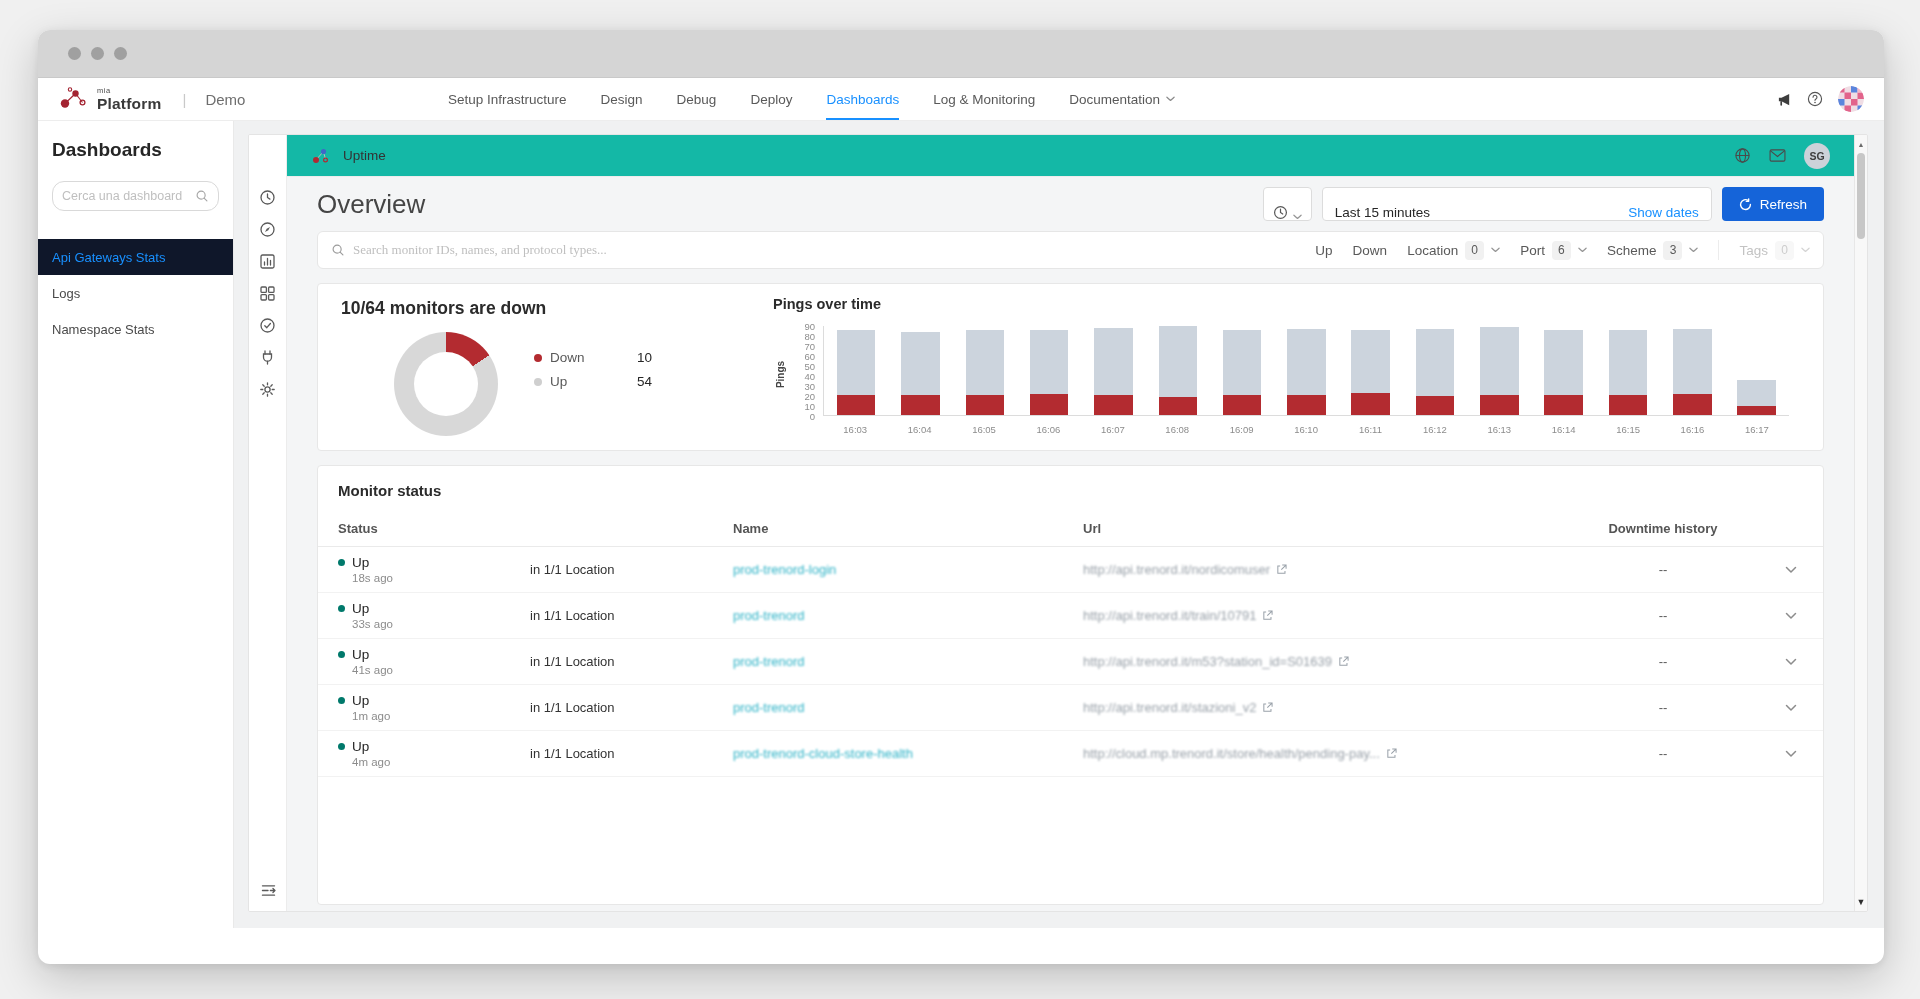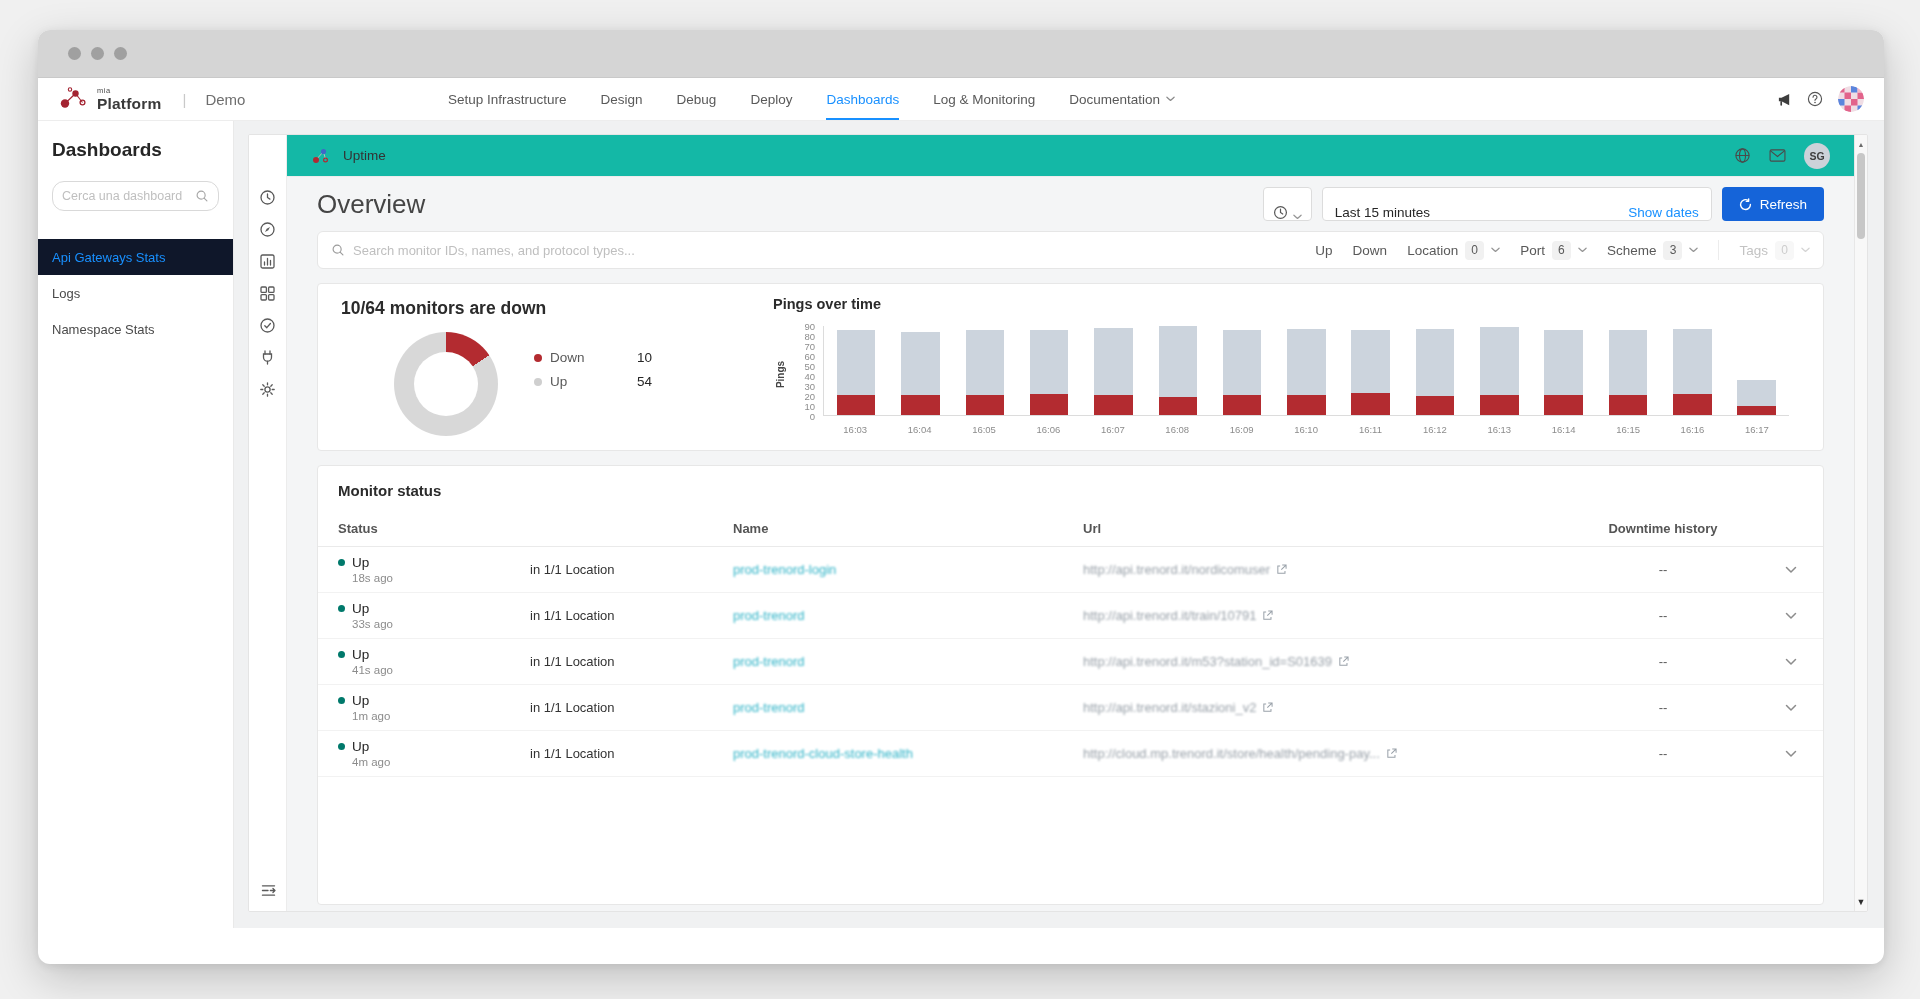--- a/index.html
+++ b/index.html
@@ -62,21 +62,21 @@
 .ov-title{font-size:26px;color:#454545;font-weight:400}
 .ov-controls{margin-left:auto;display:flex;align-items:center;gap:10px}
 .ctl{background:#fff;border:1px solid #dcdcdc;border-radius:4px;height:34px;display:flex;align-items:flex-end}
 .clock-ctl{padding:0 9px;gap:5px;color:#595959;cursor:pointer}
 .range-ctl{width:390px;padding:0 12px;font-size:13.5px;color:#262626;cursor:pointer}
 .show-dates{margin-left:auto;color:#1890ff;cursor:pointer}
 .refresh-btn{height:34px;background:#1564d9;border-radius:4px;color:#fff;font-size:13.5px;display:flex;align-items:center;gap:8px;padding:0 17px;border:0;cursor:pointer;font-family:inherit}
 
 .filter-bar{margin-top:8px;height:38px;background:#fff;border:1px solid #e6e6e6;border-radius:6px;display:flex;align-items:center;padding:0 13px}
 .fb-search{display:flex;align-items:center;gap:8px;flex:1;color:#9b9b9b}
-.fb-search input{border:0;outline:0;flex:1;min-width:0;font-size:13px;color:#595959;background:transparent;font-family:Liberation Sans, sans-serif}
+.fb-search input{border:0;outline:0;flex:1;min-width:0;font-size:13px;color:#595959;background:transparent;font-family:Liberation Serif, serif}
 .fb-search input::placeholder{color:#bfbfbf}
 .fb-filters{display:flex;align-items:center;gap:20px;font-size:13.5px;color:#595959}
 .fb-toggle{cursor:pointer}
 .fb-dd{display:flex;align-items:center;gap:7px;cursor:pointer}
 .fb-badge{min-width:19px;height:19px;padding:0 5px;background:#f1f1f1;border-radius:4px;font-size:12px;color:#595959;display:flex;align-items:center;justify-content:center}
 .fb-caret{color:#969696;display:flex}
 .fb-sep{width:1px;height:20px;background:#ececec}
 .fb-dd.disabled{color:#c3c3c3}
 .fb-dd.disabled .fb-badge{background:#f7f7f7;color:#cdcdcd}
 .fb-dd.disabled .fb-caret{color:#d4d4d4}

